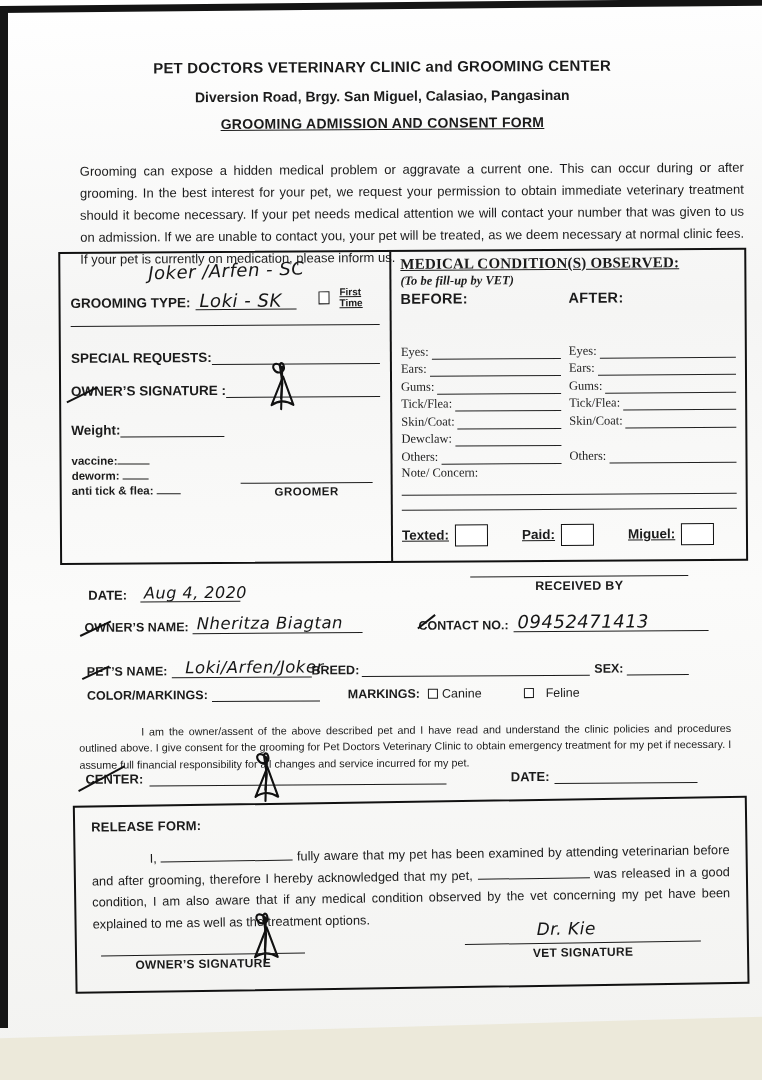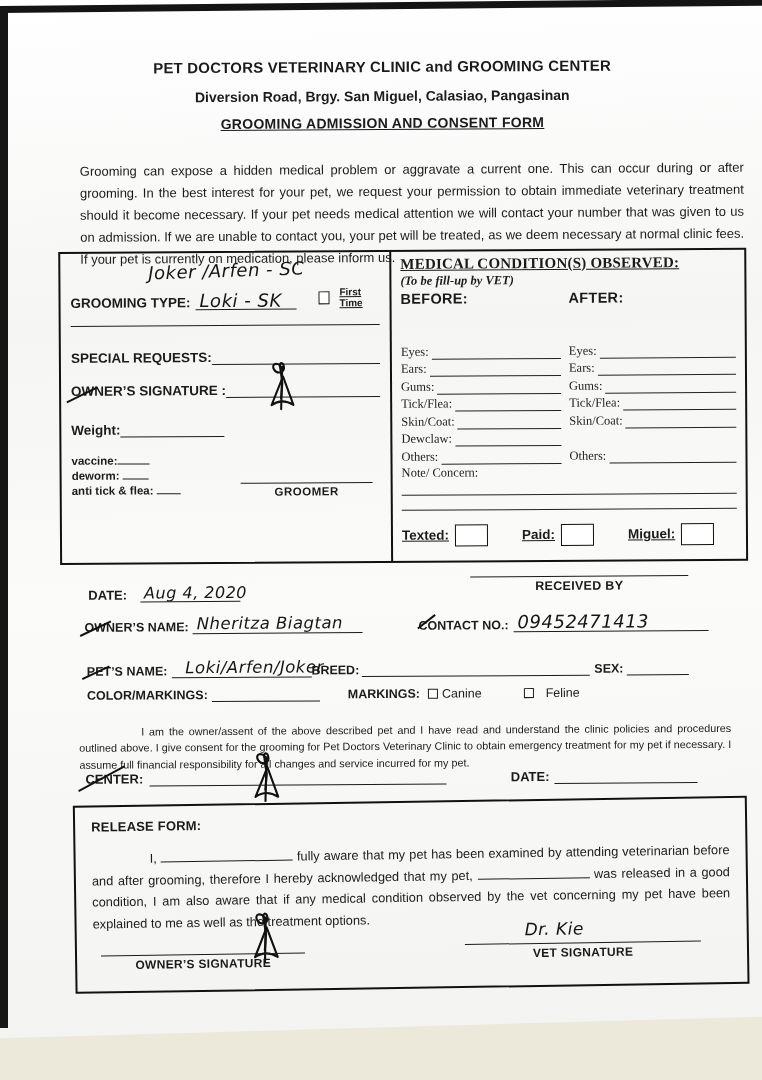--- a/index.html
+++ b/index.html
@@ -327,21 +327,21 @@
         <span class="blank" style="width:112px;"></span>
         <span>was released in a good condition, I am also aware that if any medical condition observed by the vet concerning my pet have been explained to me as well as the treatment options.</span>
       </p>
       <svg class="scrib" style="left:168px;top:104px;width:44px;height:58px;">
           <use href="#sig-scribble"></use>
         </svg>
       <div class="sigline-group" style="left:24px;top:148px;width:204px;">
         <div class="sigline"></div>
         <div class="siglab">OWNER’S SIGNATURE</div>
       </div>
-      <div class="drkie hw" style="left:448px;top:118px;">Dr. Kie</div>
+      <div class="drkie hw" style="left:460px;top:118px;">Dr. Kie</div>
       <div class="sigline-group" style="left:388px;top:142px;width:236px;">
         <div class="sigline"></div>
         <div class="siglab">VET SIGNATURE</div>
       </div>
     </div>
 
   </div>
 </div>
 
 </body></html>

